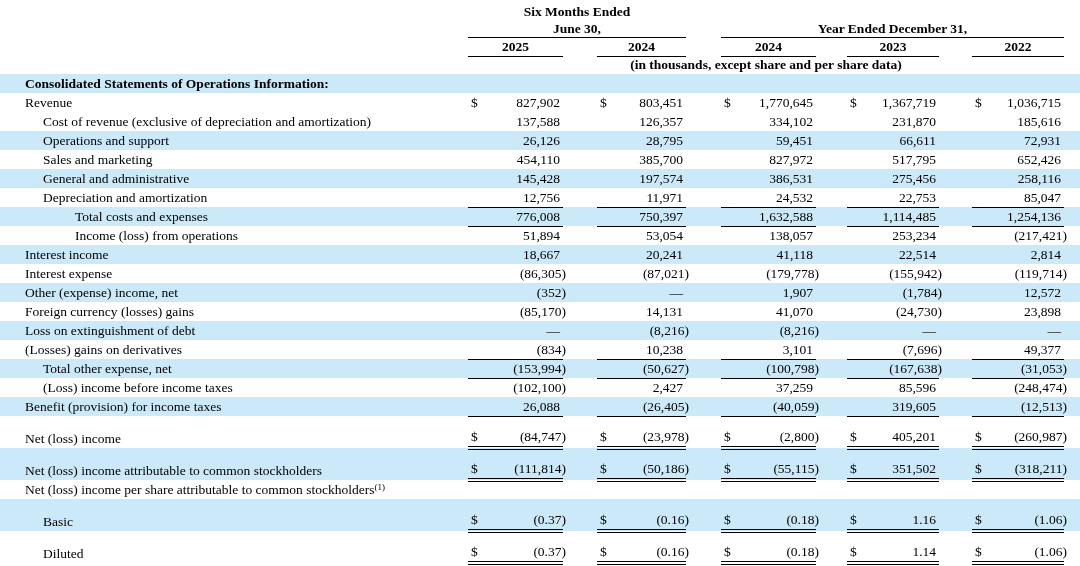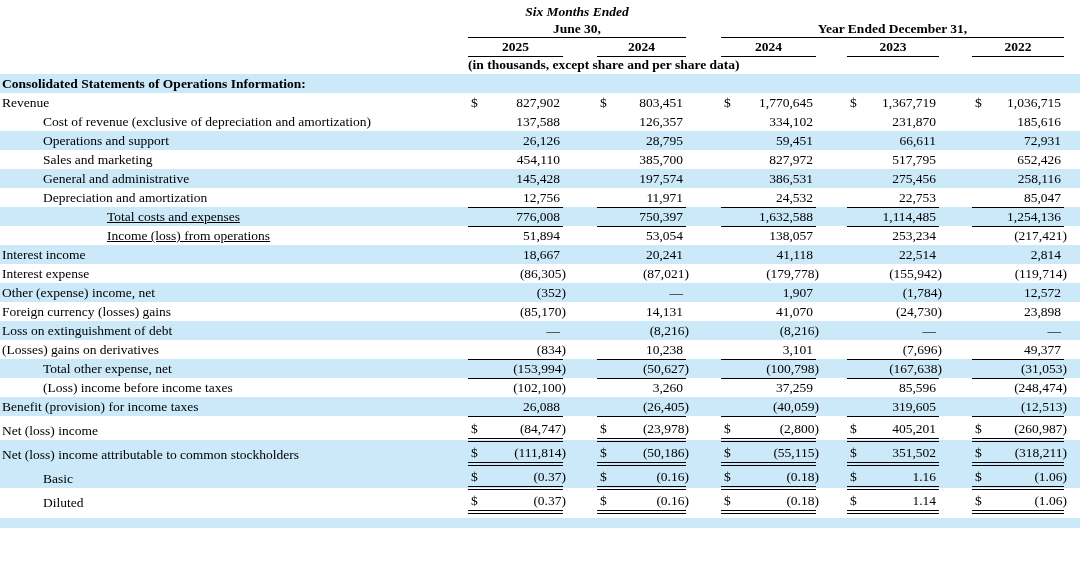--- a/index.html
+++ b/index.html
@@ -16,37 +16,37 @@
     width: 1080px;
     font-size: 13.5px;
   }
   td {
     padding: 0;
     vertical-align: bottom;
     white-space: nowrap;
     overflow: visible;
   }
   
-  tr.hr1 { height: 20px; font-style: italic; }
+  tr.hr1 { height: 20px; }
   tr.hr2 { height: 17px; }
   tr.hyears { height: 19px; }
   tr.hnote { height: 18px; }
   .center { text-align: center; }
   .bold { font-weight: bold; }
   .uline { border-bottom: 1.5px solid #000; }
   td.year { text-align: center; font-weight: bold; border-bottom: 1.5px solid #000; padding-bottom: 1px; margin-top: 36px; }
-  td.note-cell { text-align: left; font-weight: bold; padding-bottom: 1px; }
+  td.note-cell { text-align: center; font-weight: bold; padding-bottom: 1px; }
 
   
   tbody tr { height: 19px; }
-  tbody tr.tall { height: 24px; }
+  tbody tr.tall { height: 32px; }
   tr.shaded { background: #CBE9F8; }
-  td.label { padding-left: 2px; padding-bottom: 1px; }
+  td.label { padding-left: 25px; padding-bottom: 1px; }
   td.label.ind1 { padding-left: 43px; }
-  td.label.ind2 { padding-left: 107px; text-decoration: underline; }
+  td.label.ind2 { padding-left: 75px; }
   td.num .cell {
     display: flex;
     justify-content: space-between;
     align-items: baseline;
     padding: 0 3px 1px 3px;
   }
   td.num.b-single { border-bottom: 1.5px solid #000; }
   td.num.b-double { border-bottom: 4px double #000; }
   .val.neg { margin-right: -6px; }
   sup { font-size: 9px; vertical-align: 4px; line-height: 0; }
@@ -693,21 +693,21 @@
         <td class="num">
           <div class="cell">
             <span class="cur"></span>
             <span class="val neg">(102,100)</span>
           </div>
         </td>
         <td class="gap"></td>
         <td class="num">
           <div class="cell">
             <span class="cur"></span>
-            <span class="val">3,260</span>
+            <span class="val">2,427</span>
           </div>
         </td>
         <td class="gap"></td>
         <td class="num">
           <div class="cell">
             <span class="cur"></span>
             <span class="val">37,259</span>
           </div>
         </td>
         <td class="gap"></td>
@@ -831,20 +831,33 @@
             <span class="val">351,502</span>
           </div>
         </td>
         <td class="gap"></td>
         <td class="num b-double">
           <div class="cell">
             <span class="cur">$</span>
             <span class="val neg">(318,211)</span>
           </div>
         </td>
+        <td class="gap"></td>
+      </tr>
+      <tr class="">
+        <td class="label ind0">Net (loss) income per share attributable to common stockholders<sup>(1)</sup></td>
+        <td class="num"></td>
+        <td class="gap"></td>
+        <td class="num"></td>
+        <td class="gap"></td>
+        <td class="num"></td>
+        <td class="gap"></td>
+        <td class="num"></td>
+        <td class="gap"></td>
+        <td class="num"></td>
         <td class="gap"></td>
       </tr>
       <tr class="shaded tall">
         <td class="label ind1">Basic</td>
         <td class="num b-double">
           <div class="cell">
             <span class="cur">$</span>
             <span class="val neg">(0.37)</span>
           </div>
         </td>

